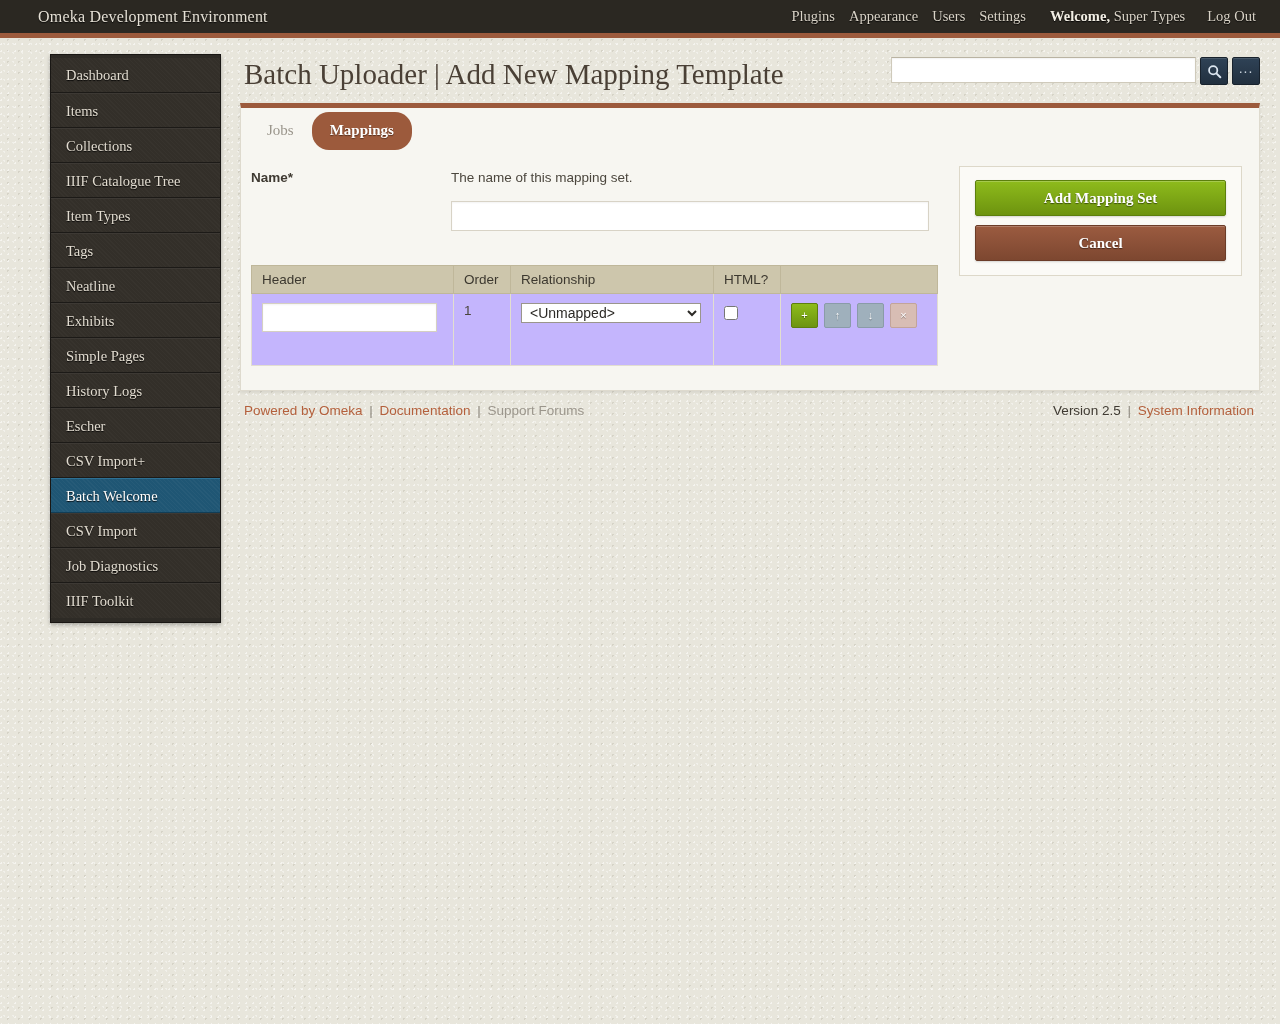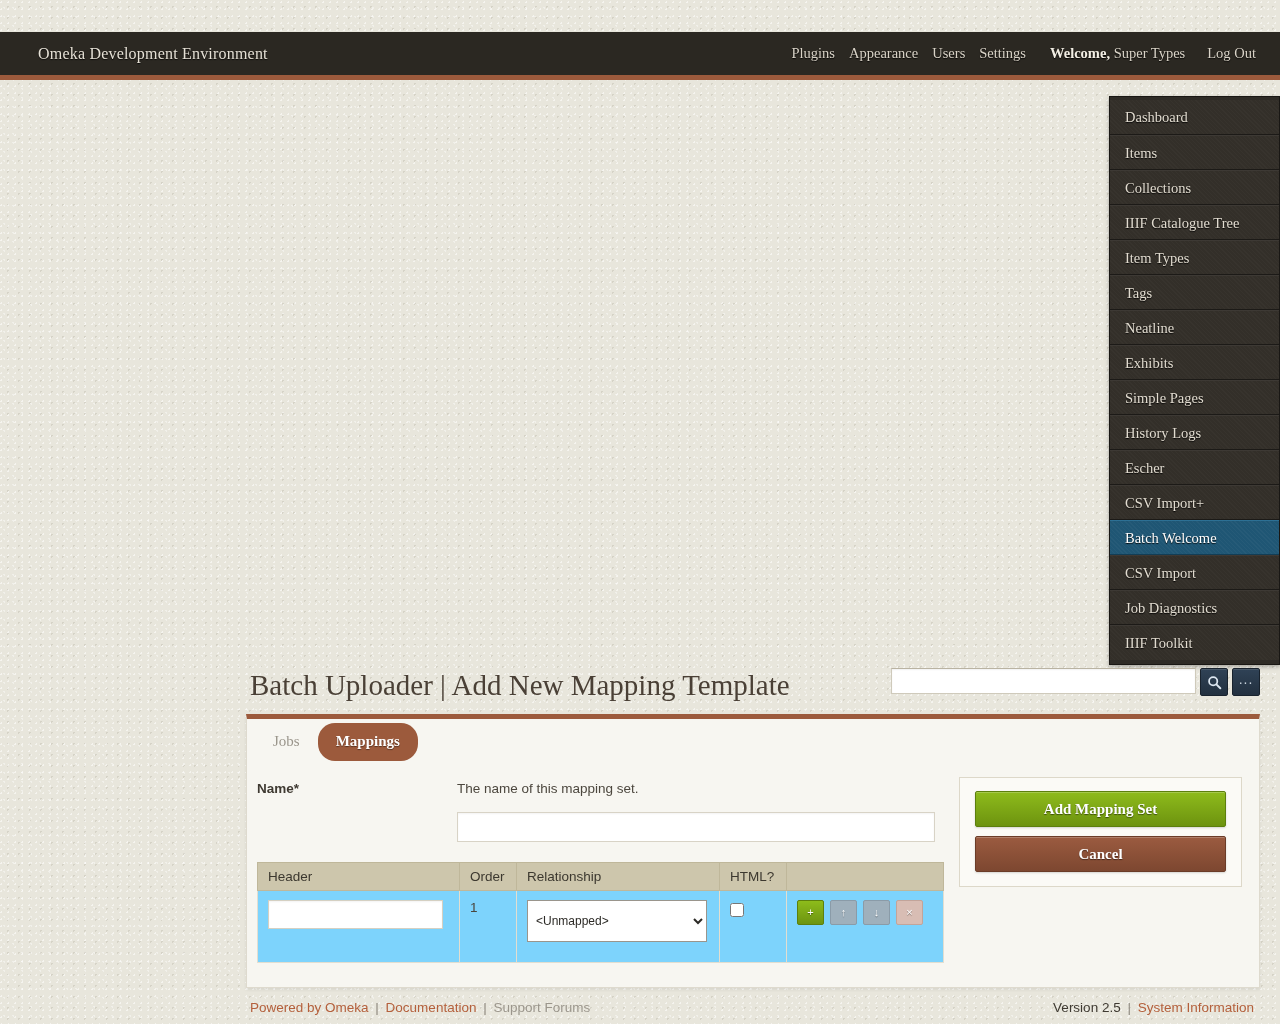--- a/index.html
+++ b/index.html
@@ -15,28 +15,27 @@
       radial-gradient(circle at 20% 30%, rgba(255,255,255,0.55) 0 1px, transparent 1px),
       radial-gradient(circle at 70% 60%, rgba(180,175,160,0.35) 0 1px, transparent 1px),
       radial-gradient(circle at 45% 85%, rgba(255,255,255,0.4) 0 1px, transparent 1px);
     background-size: 7px 7px, 11px 11px, 9px 9px;
     color: #403b33;
   }
 
   
   #topbar {
     position: relative;
-    height: 48px;
+    height: 38px;
     background: #2b2822;
     border-bottom: 5px solid #9c5a3c;
     display: flex;
     align-items: center;
     justify-content: space-between;
     padding: 0 24px 0 38px;
-    margin-top: 32px;
   }
   #site-title {
     font-family: "Liberation Serif", serif;
     font-size: 16px;
     color: #e6e1d6;
     letter-spacing: .2px;
     text-shadow: 0 1px 1px rgba(0,0,0,.8);
     white-space: nowrap;
   }
   #topnav {
@@ -63,23 +62,22 @@
     margin-left: 8px;
     color: #d9d3c7;
     text-shadow: 0 1px 1px rgba(0,0,0,.85);
     cursor: pointer;
   }
 
   
   #page {
     position: relative;
     display: flex;
-    align-items: flex-end;
+    align-items: flex-start;
     padding: 16px 0 0 0;
-    flex-direction: column;
   }
 
   
   #sidebar {
     width: 171px;
     margin-left: 50px;
     background: #2e2b26;
     border: 1px solid #191714;
     padding: 3px 0 4px 0;
     box-shadow: 0 2px 4px rgba(0,0,0,.28);
@@ -248,25 +246,25 @@
     background: #fff;
     font-family: "Liberation Sans", sans-serif;
     font-size: 13px;
     padding: 0 7px;
     outline: none;
     box-shadow: inset 0 1px 2px rgba(0,0,0,.05);
   }
 
   
   #map-table {
-    margin-top: 20px;
+    margin-top: 34px;
     border-collapse: collapse;
     width: 681px;
     table-layout: fixed;
-    background: #7dd3fc;
+    background: #c4b5fd;
   }
   #map-table th {
     background: #cdc6ac;
     text-align: left;
     font-weight: normal;
     font-size: 13.5px;
     color: #3c382f;
     padding: 6px 10px;
     border: 1px solid #bfb79a;
     height: 27px;
@@ -291,25 +289,25 @@
     border: 1px solid #d5d0c2;
     background: #fff;
     font-family: "Liberation Sans", sans-serif;
     font-size: 13px;
     padding: 0 6px;
     outline: none;
     box-shadow: inset 0 1px 2px rgba(0,0,0,.05);
   }
   #rel-select {
     width: 180px;
-    height: 42px;
+    height: 20px;
     border: 1px solid #9a958c;
     background: #fff;
     font-family: "Liberation Sans", sans-serif;
-    font-size: 12px;
+    font-size: 14px;
     color: #2c2a26;
     padding-left: 4px;
     outline: none;
   }
   #html-check {
     width: 14px; height: 14px;
     margin: 3px 0 0 0;
     cursor: pointer;
   }
   .act-wrap { display: flex; gap: 6px; }

